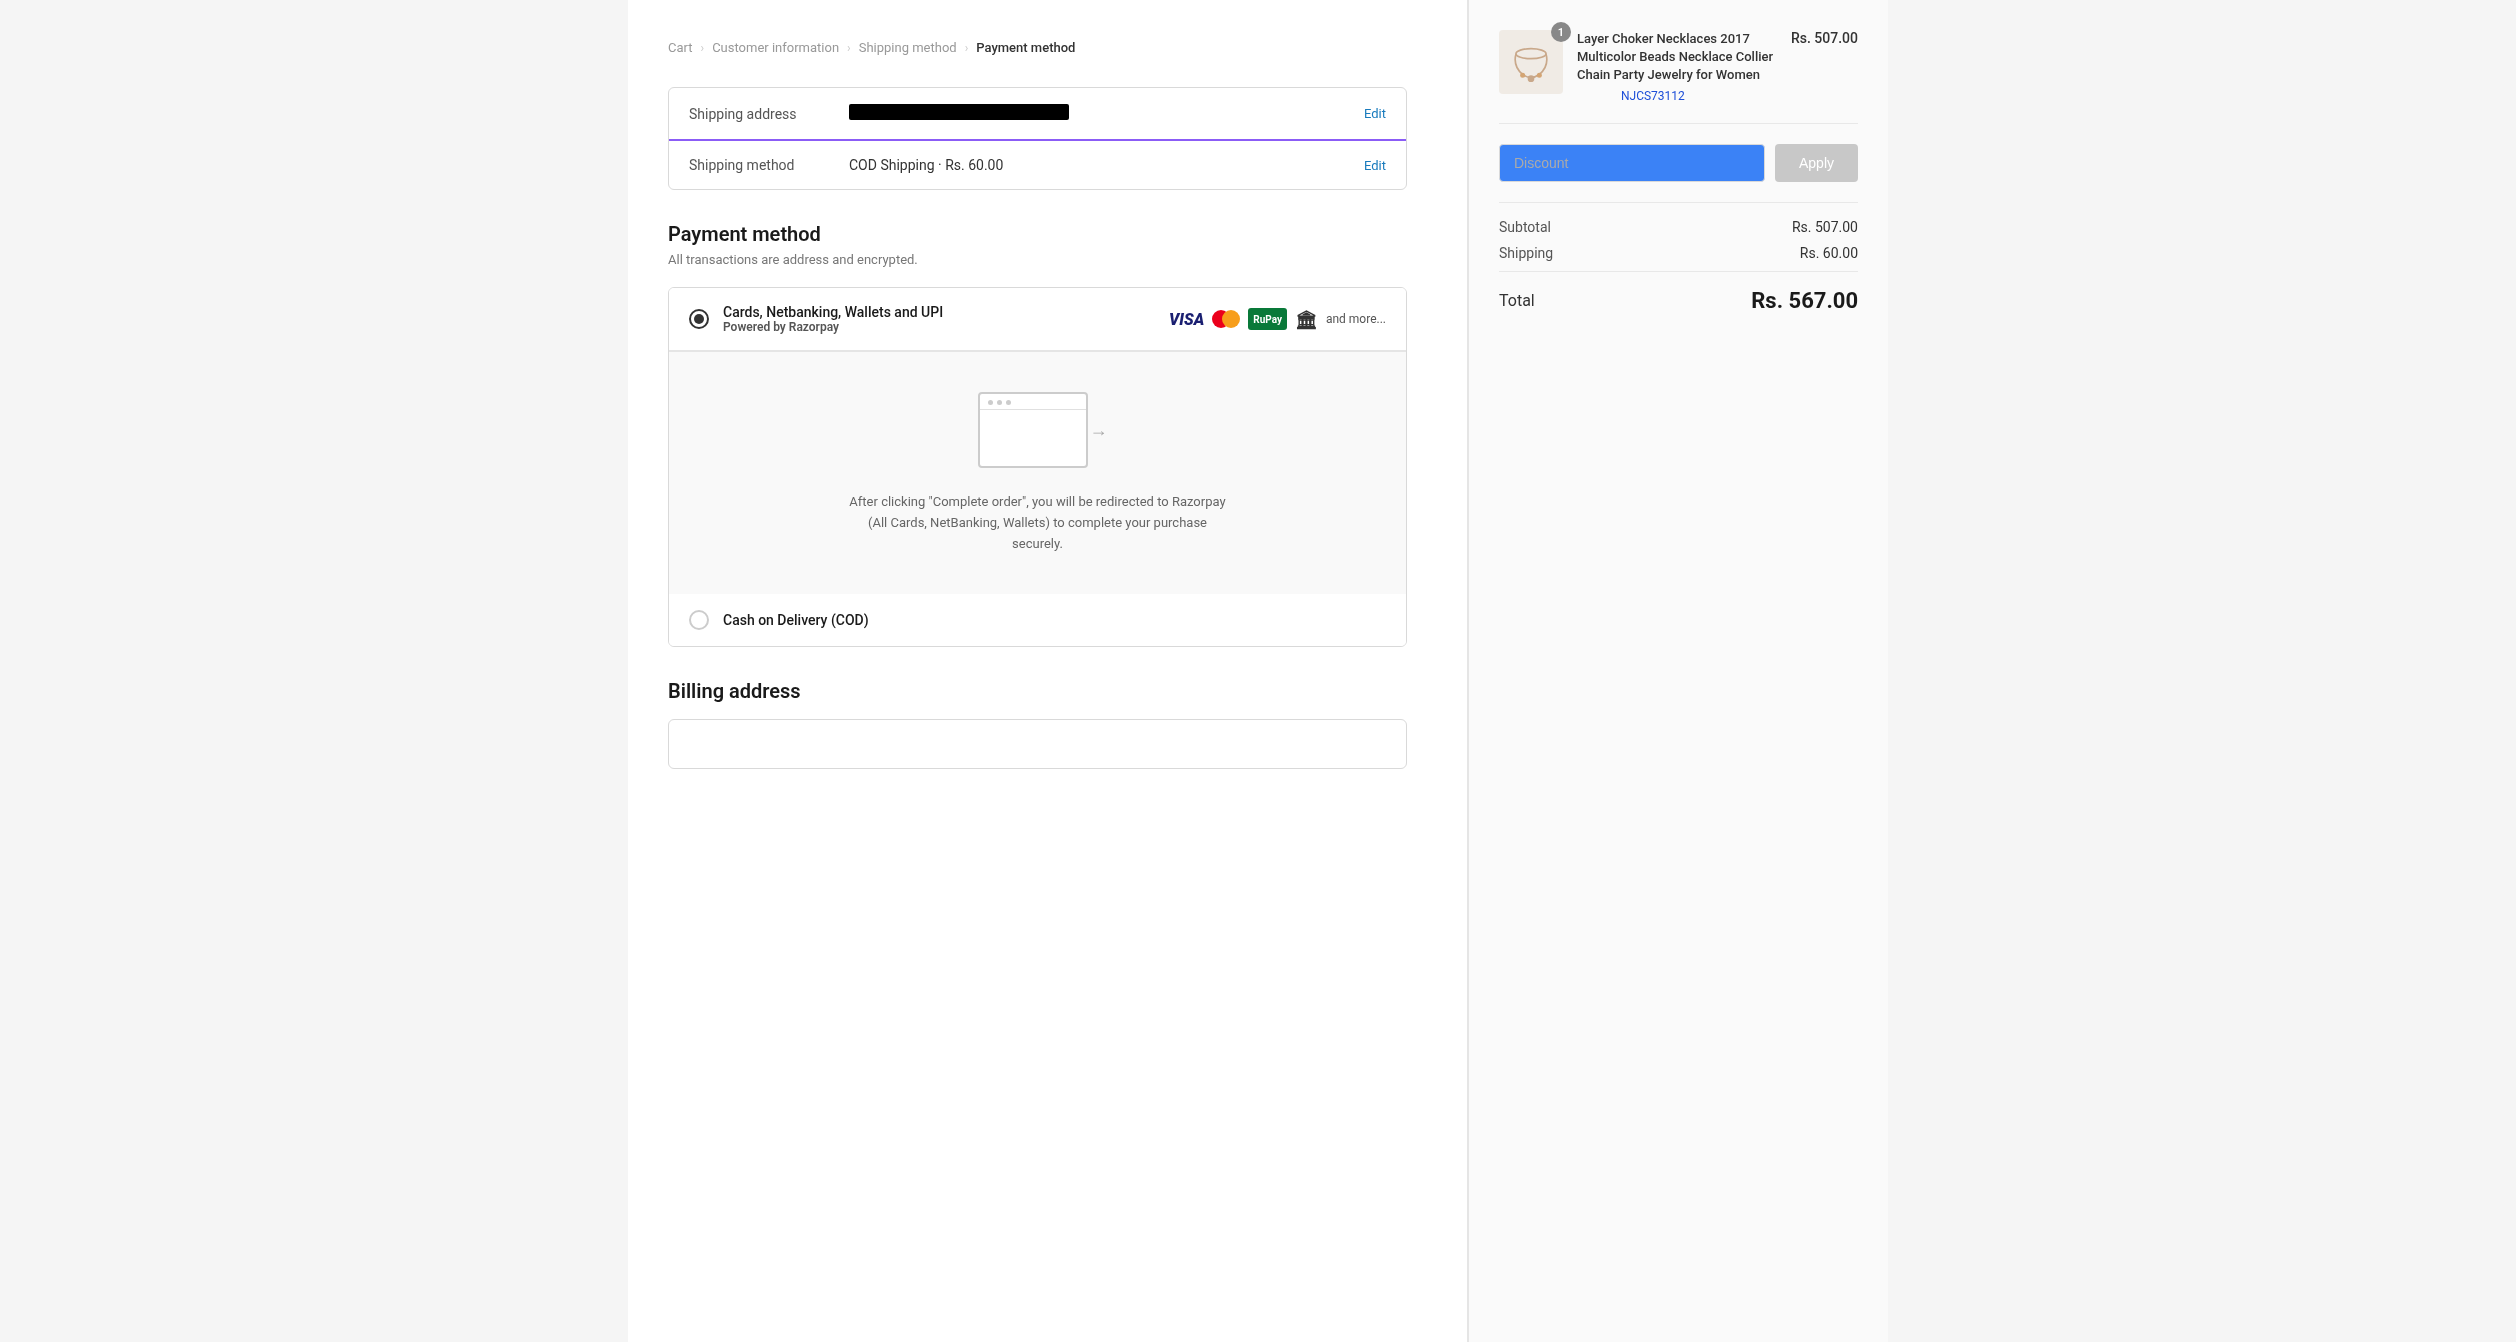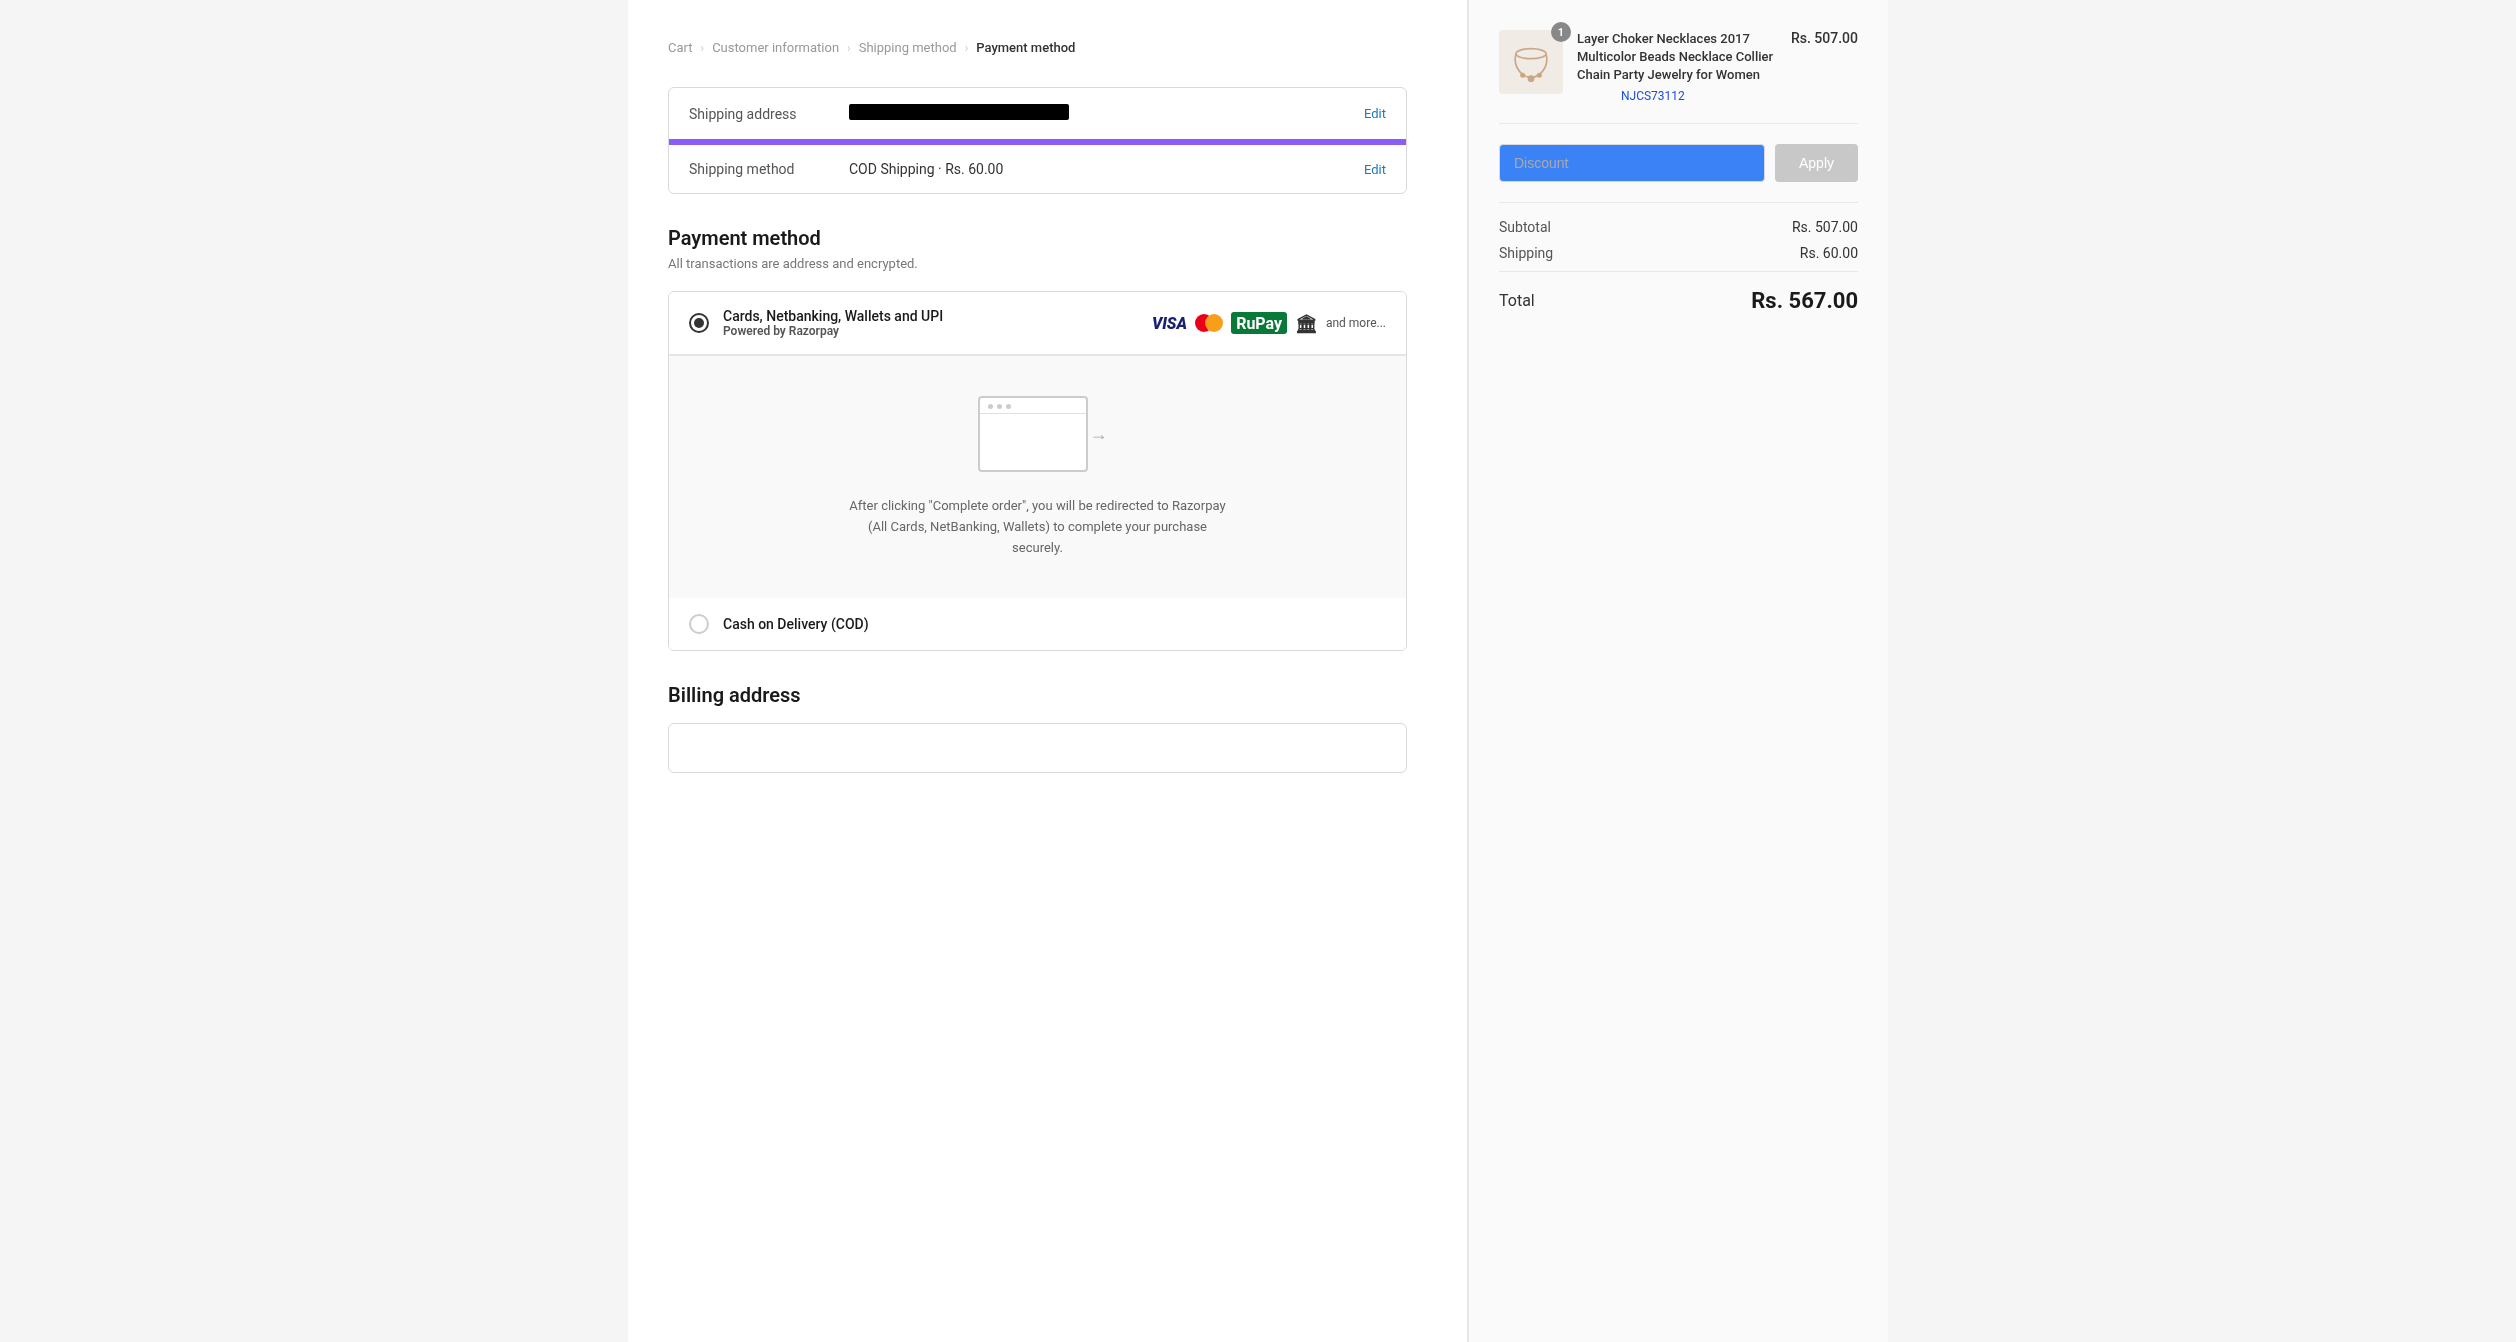--- a/index.html
+++ b/index.html
@@ -53,21 +53,21 @@
     .info-box {
       border: 1px solid #d9d9d9;
       border-radius: 6px;
       margin-bottom: 32px;
       background: #fff;
     }
     .info-row {
       display: flex;
       align-items: center;
       padding: 16px 20px;
-      border-bottom: 6px solid #8b5cf6;
+      border-bottom: 2px solid #8b5cf6;
     }
     .info-row:last-child {
       border-bottom: none;
     }
     .info-label {
       width: 160px;
       color: #555;
       font-size: 14px;
     }
     .info-value {
@@ -179,21 +179,21 @@
     }
     .mc-circle-left {
       width: 18px; height: 18px; border-radius: 50%; background: #eb001b;
     }
     .mc-circle-right {
       width: 18px; height: 18px; border-radius: 50%; background: #f79e1b; margin-left: -8px;
     }
     .rupay-icon {
       background: #097939;
       color: #fff;
-      font-size: 16px;
+      font-size: 10px;
       font-weight: 700;
       padding: 2px 5px;
       border-radius: 3px;
     }
     .bank-icon {
       font-size: 18px;
     }
     .and-more {
       font-size: 12px;
       color: #555;

